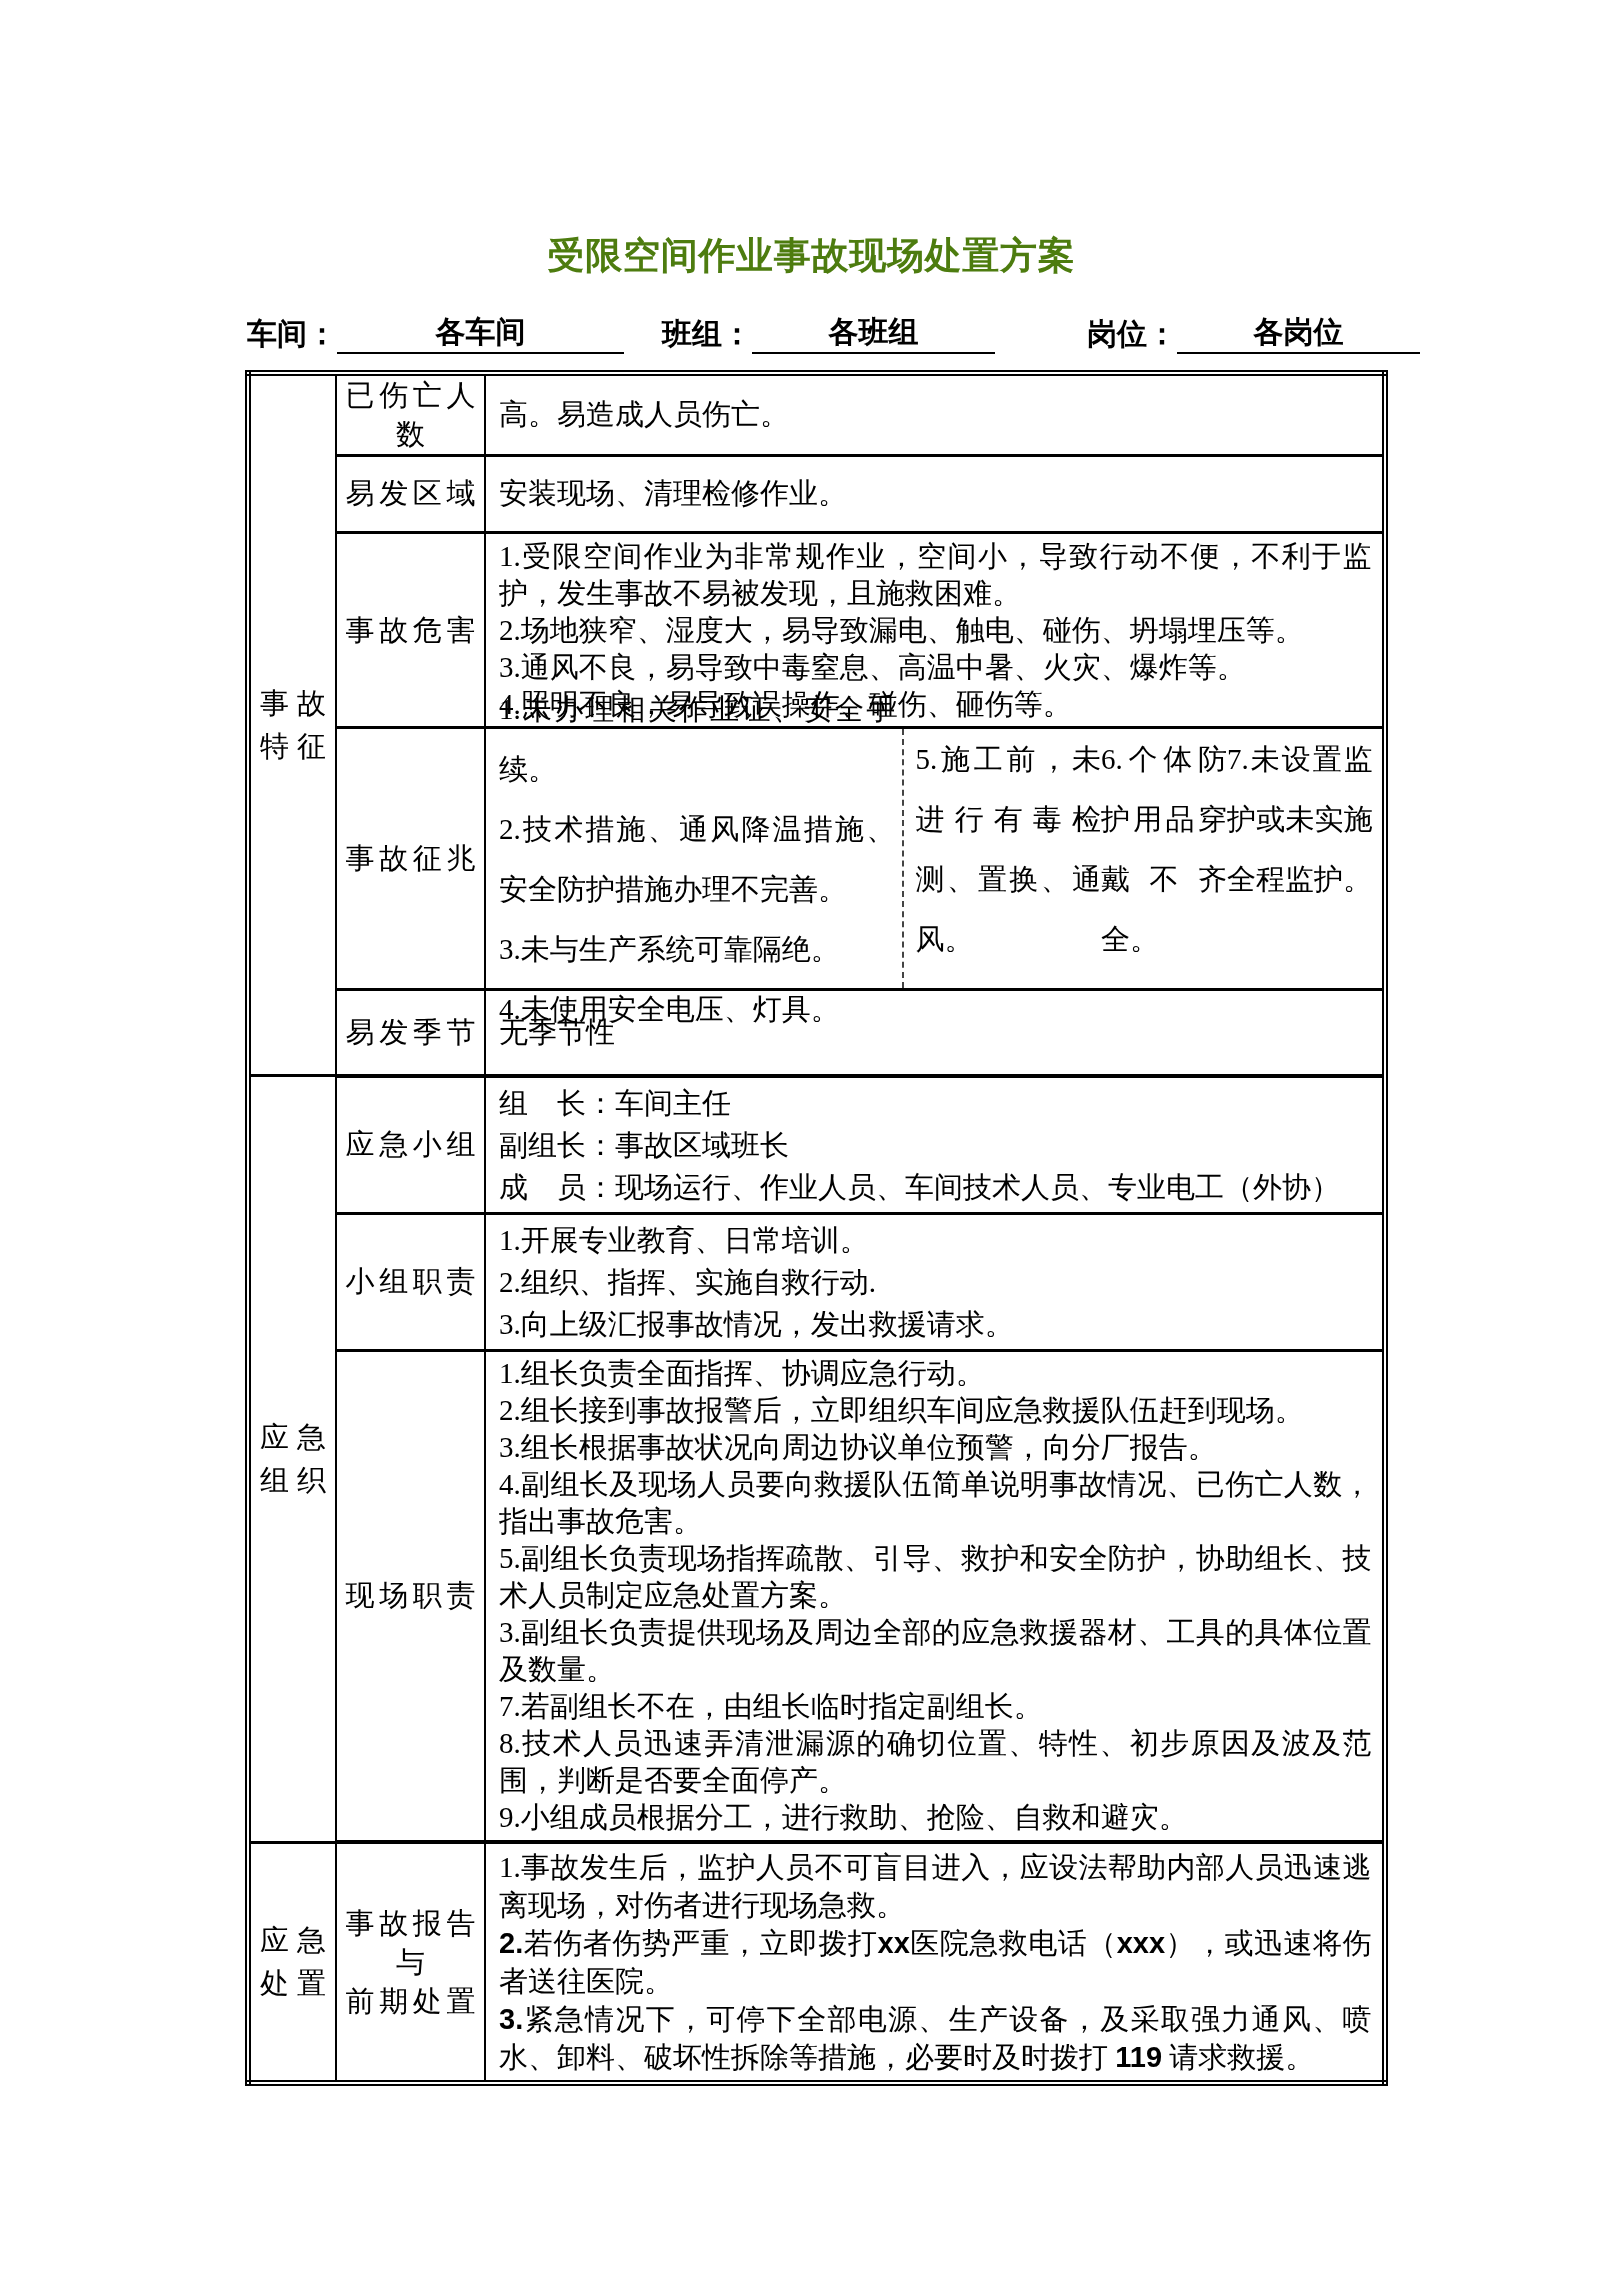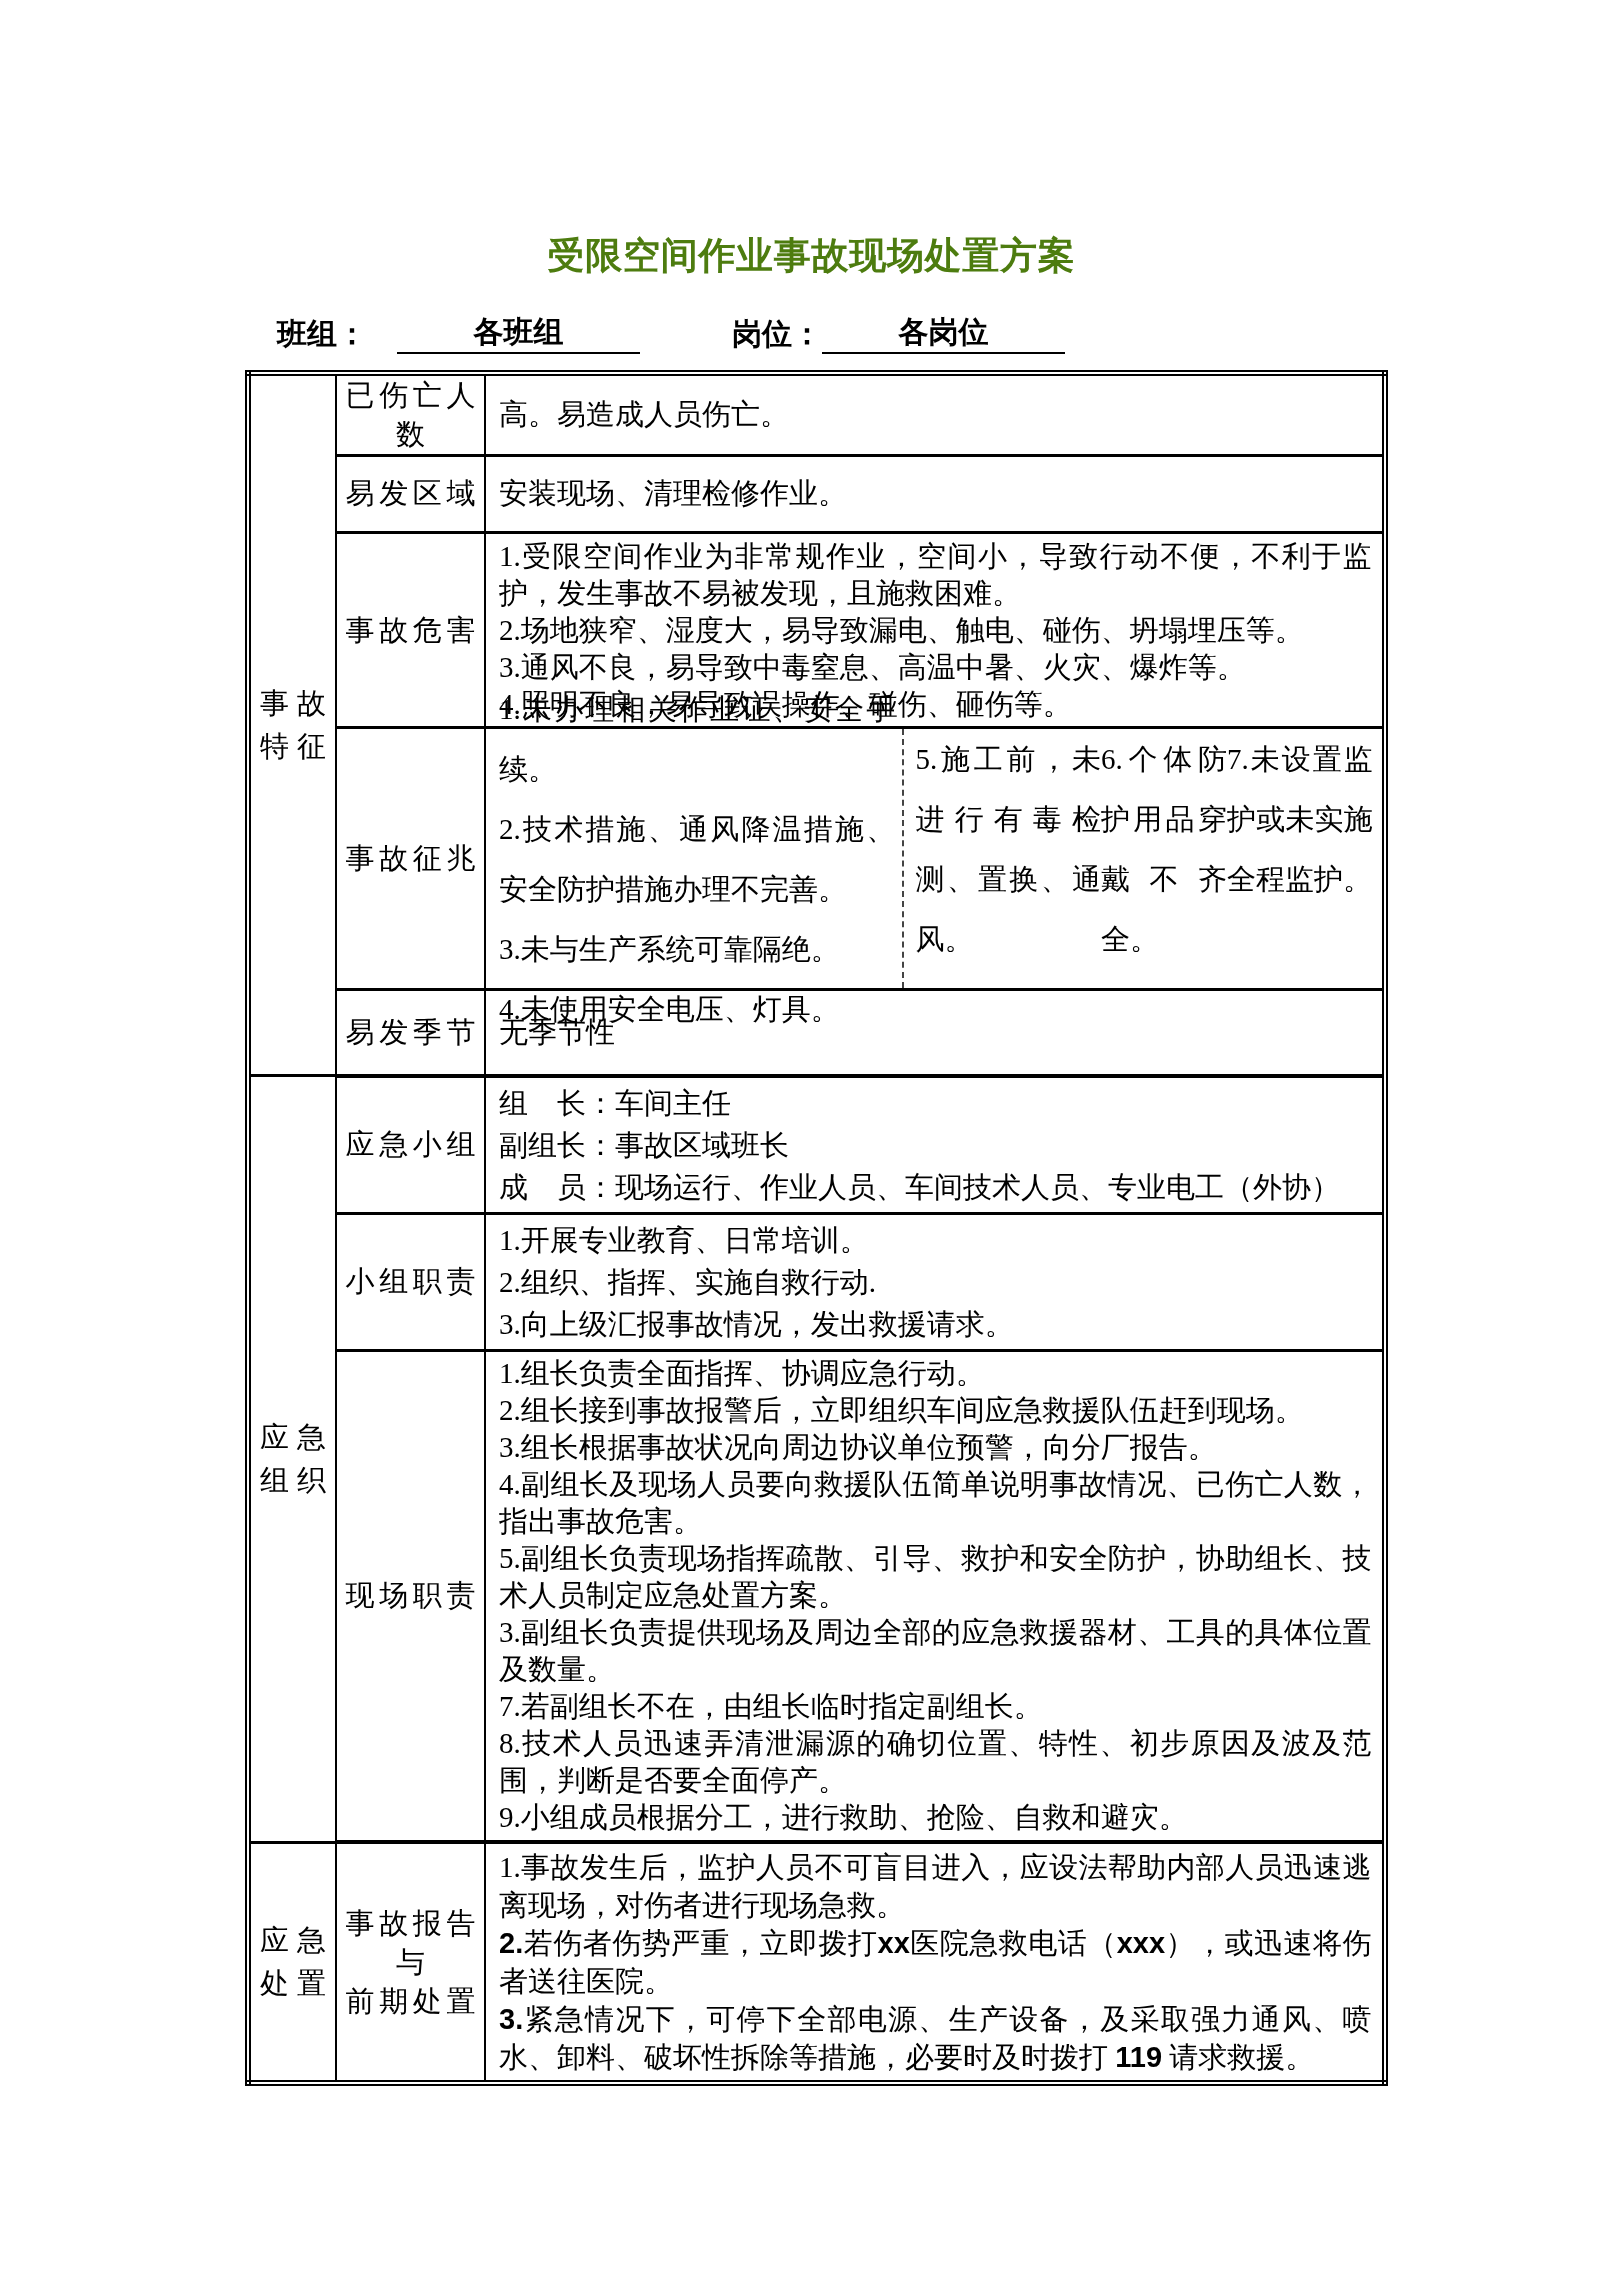--- a/index.html
+++ b/index.html
@@ -21,21 +21,21 @@
   }
   .field{display:flex;align-items:flex-end;}
   .field-label{white-space:nowrap;line-height:41px;}
   .blank{
     border-bottom:2.6px solid #000;text-align:center;line-height:41px;height:41px;
     overflow:hidden;white-space:nowrap;
   }
   .blank-1{width:287px;}
   .blank-2{width:243px;}
   .blank-3{width:243px;}
-  .gap-1{margin-left:30px;gap:30px;}
+  .gap-1{margin-left:38px;}
   .gap-2{margin-left:92px;}
   
   table.doc-table{
     margin:15.7px 0 0 245px;border-collapse:collapse;table-layout:fixed;
     width:1137px;border:6.5px double #000;
   }
   col.c1{width:88px;} col.c2{width:149px;} col.c3{width:900px;}
   td{border:2px solid #000;border-top-width:3.3px;border-bottom-width:3.3px;vertical-align:middle;padding:0;}
   tr.sec-end td{border-bottom-width:4.6px;}
   
@@ -74,20 +74,24 @@
   .red{color:#4d7c0f;}
 </style>
 </head>
 <body>
 
 <div class="page">
 
   <div class="doc-title red">受限空间作业事故现场处置方案</div>
 
   <div class="fields">
+    <div class="field">
+      <span class="field-label">车间：</span>
+      <span class="blank blank-1">各车间</span>
+    </div>
     <div class="field gap-1">
       <span class="field-label">班组：</span>
       <span class="blank blank-2">各班组</span>
     </div>
     <div class="field gap-2">
       <span class="field-label">岗位：</span>
       <span class="blank blank-3">各岗位</span>
     </div>
   </div>
 

